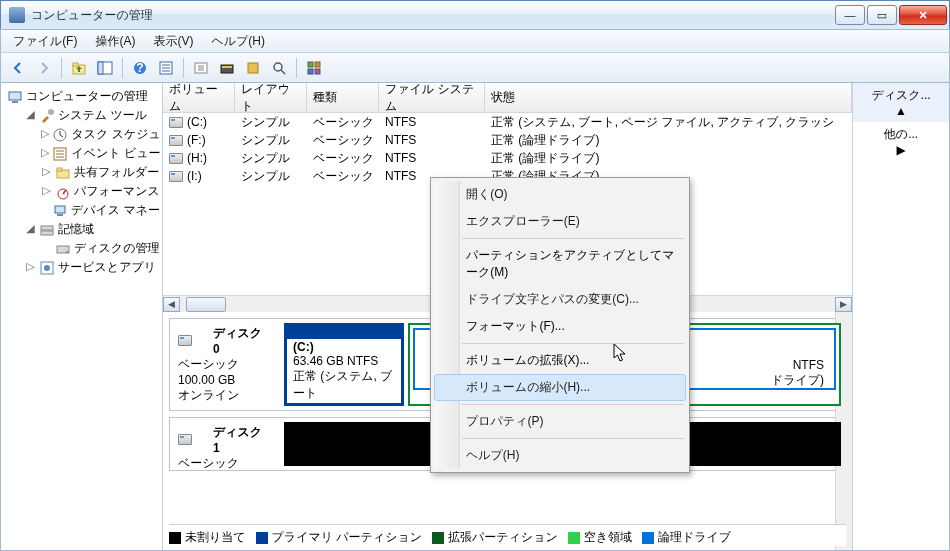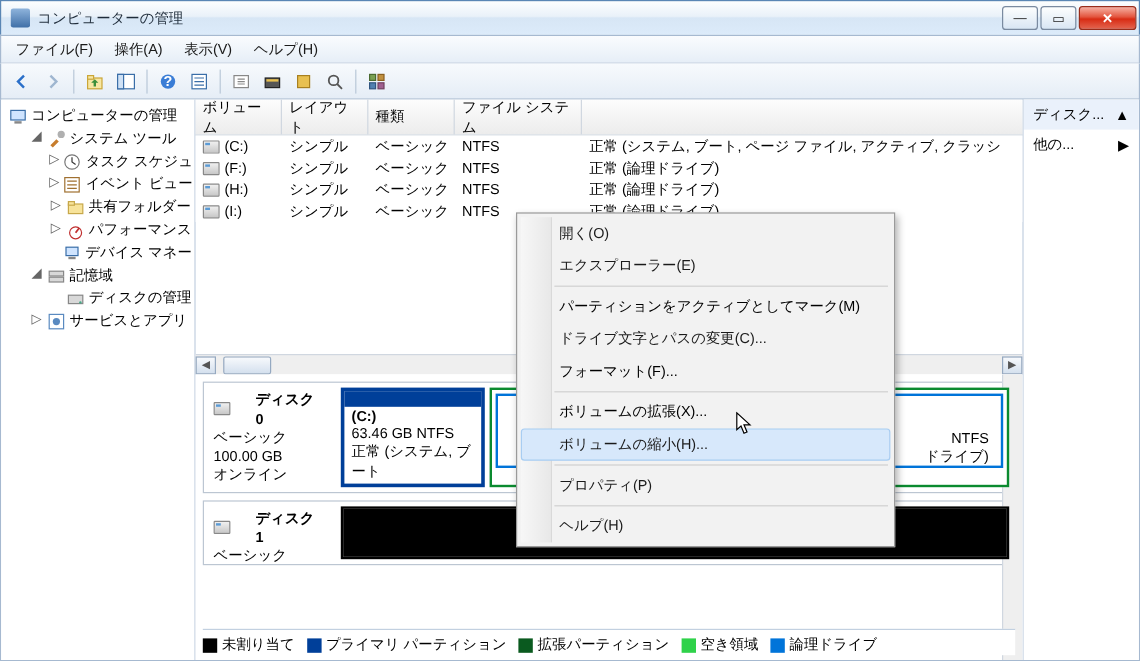--- a/index.html
+++ b/index.html
@@ -64,25 +64,25 @@
 .part.black { flex:1; border:2px solid #000; padding:0;}
 .part.black .pbar{ background:#000; height:100%; }
 
 .legend { position:absolute; left:6px; right:6px; bottom:4px; border-top:1px solid #c2d0e0; padding-top:4px; display:flex; gap:10px; align-items:center; background:#fff;}
 .leg { display:flex; align-items:center; gap:4px; }
 .leg .sw { width:12px; height:12px; }
 
 
 .actions { width:96px; background:#fff; }
 .actions-hd { background:linear-gradient(#fdfdfd,#ececec); border-bottom:1px solid #d0d7e0; padding:4px 6px; }
-.action-item { display:flex; align-items:center; justify-content:space-between; padding:4px 8px; }
+.action-item { display:flex; align-items:center; justify-content:space-between; padding:4px 8px;flex-direction:column; }
 .action-item.sel { background:#eaf1fb; }
 
 
-.context-menu { position:absolute; left:430px; top:177px; width:316px; background:#f2f2f2; border:1px solid #9a9a9a; box-shadow:2px 3px 6px rgba(0,0,0,.3); z-index:50; padding:3px; }
+.context-menu { position:absolute; left:430px; top:177px; width:260px; background:#f2f2f2; border:1px solid #9a9a9a; box-shadow:2px 3px 6px rgba(0,0,0,.3); z-index:50; padding:3px; }
 .cm-inner { background:#f2f2f2; }
 .cm-item { padding:5px 10px 5px 32px; position:relative; color:#1a1a1a; }
 .cm-item.disabled { color:#000000; }
 .cm-item.hover { background:#d7e8fb; border:1px solid #a8cdf2; border-radius:3px; padding:4px 9px 4px 31px;}
 .cm-sep { height:1px; background:#d0d0d0; margin:3px 2px 3px 28px; }
 .cm-gutter { position:absolute; left:3px; top:3px; bottom:3px; width:26px; background:linear-gradient(90deg,#f7f7f7,#e8e8e8); border-right:1px solid #d9d9d9;}
 
 .cursor-arrow { position:absolute; left:613px; top:343px; z-index:60; }
 
 .vscrollbar { position:absolute; right:0; top:0; bottom:0; width:17px; background:#efefef; border-left:1px solid #d0d7e0;}
@@ -267,20 +267,21 @@
       </div>
   </div>
 
   <div class="middle" style="position:relative;">
 
     <div class="vol-header">
       <div class="vol-col" style="width:72px">ボリューム</div>
       <div class="vol-col" style="width:72px">レイアウト</div>
       <div class="vol-col" style="width:72px">種類</div>
       <div class="vol-col" style="width:106px">ファイル システム</div>
+      <div class="vol-col" style="flex:1">状態</div>
     </div>
     <div class="vol-body">
       <div class="vol-row">
         <div class="vol-cell" style="width:72px">
             <span class="drv-ico"></span>
             <span>(C:)</span>
           </div>
         <div class="vol-cell" style="width:72px">シンプル</div>
         <div class="vol-cell" style="width:72px">ベーシック</div>
         <div class="vol-cell" style="width:106px">NTFS</div>

